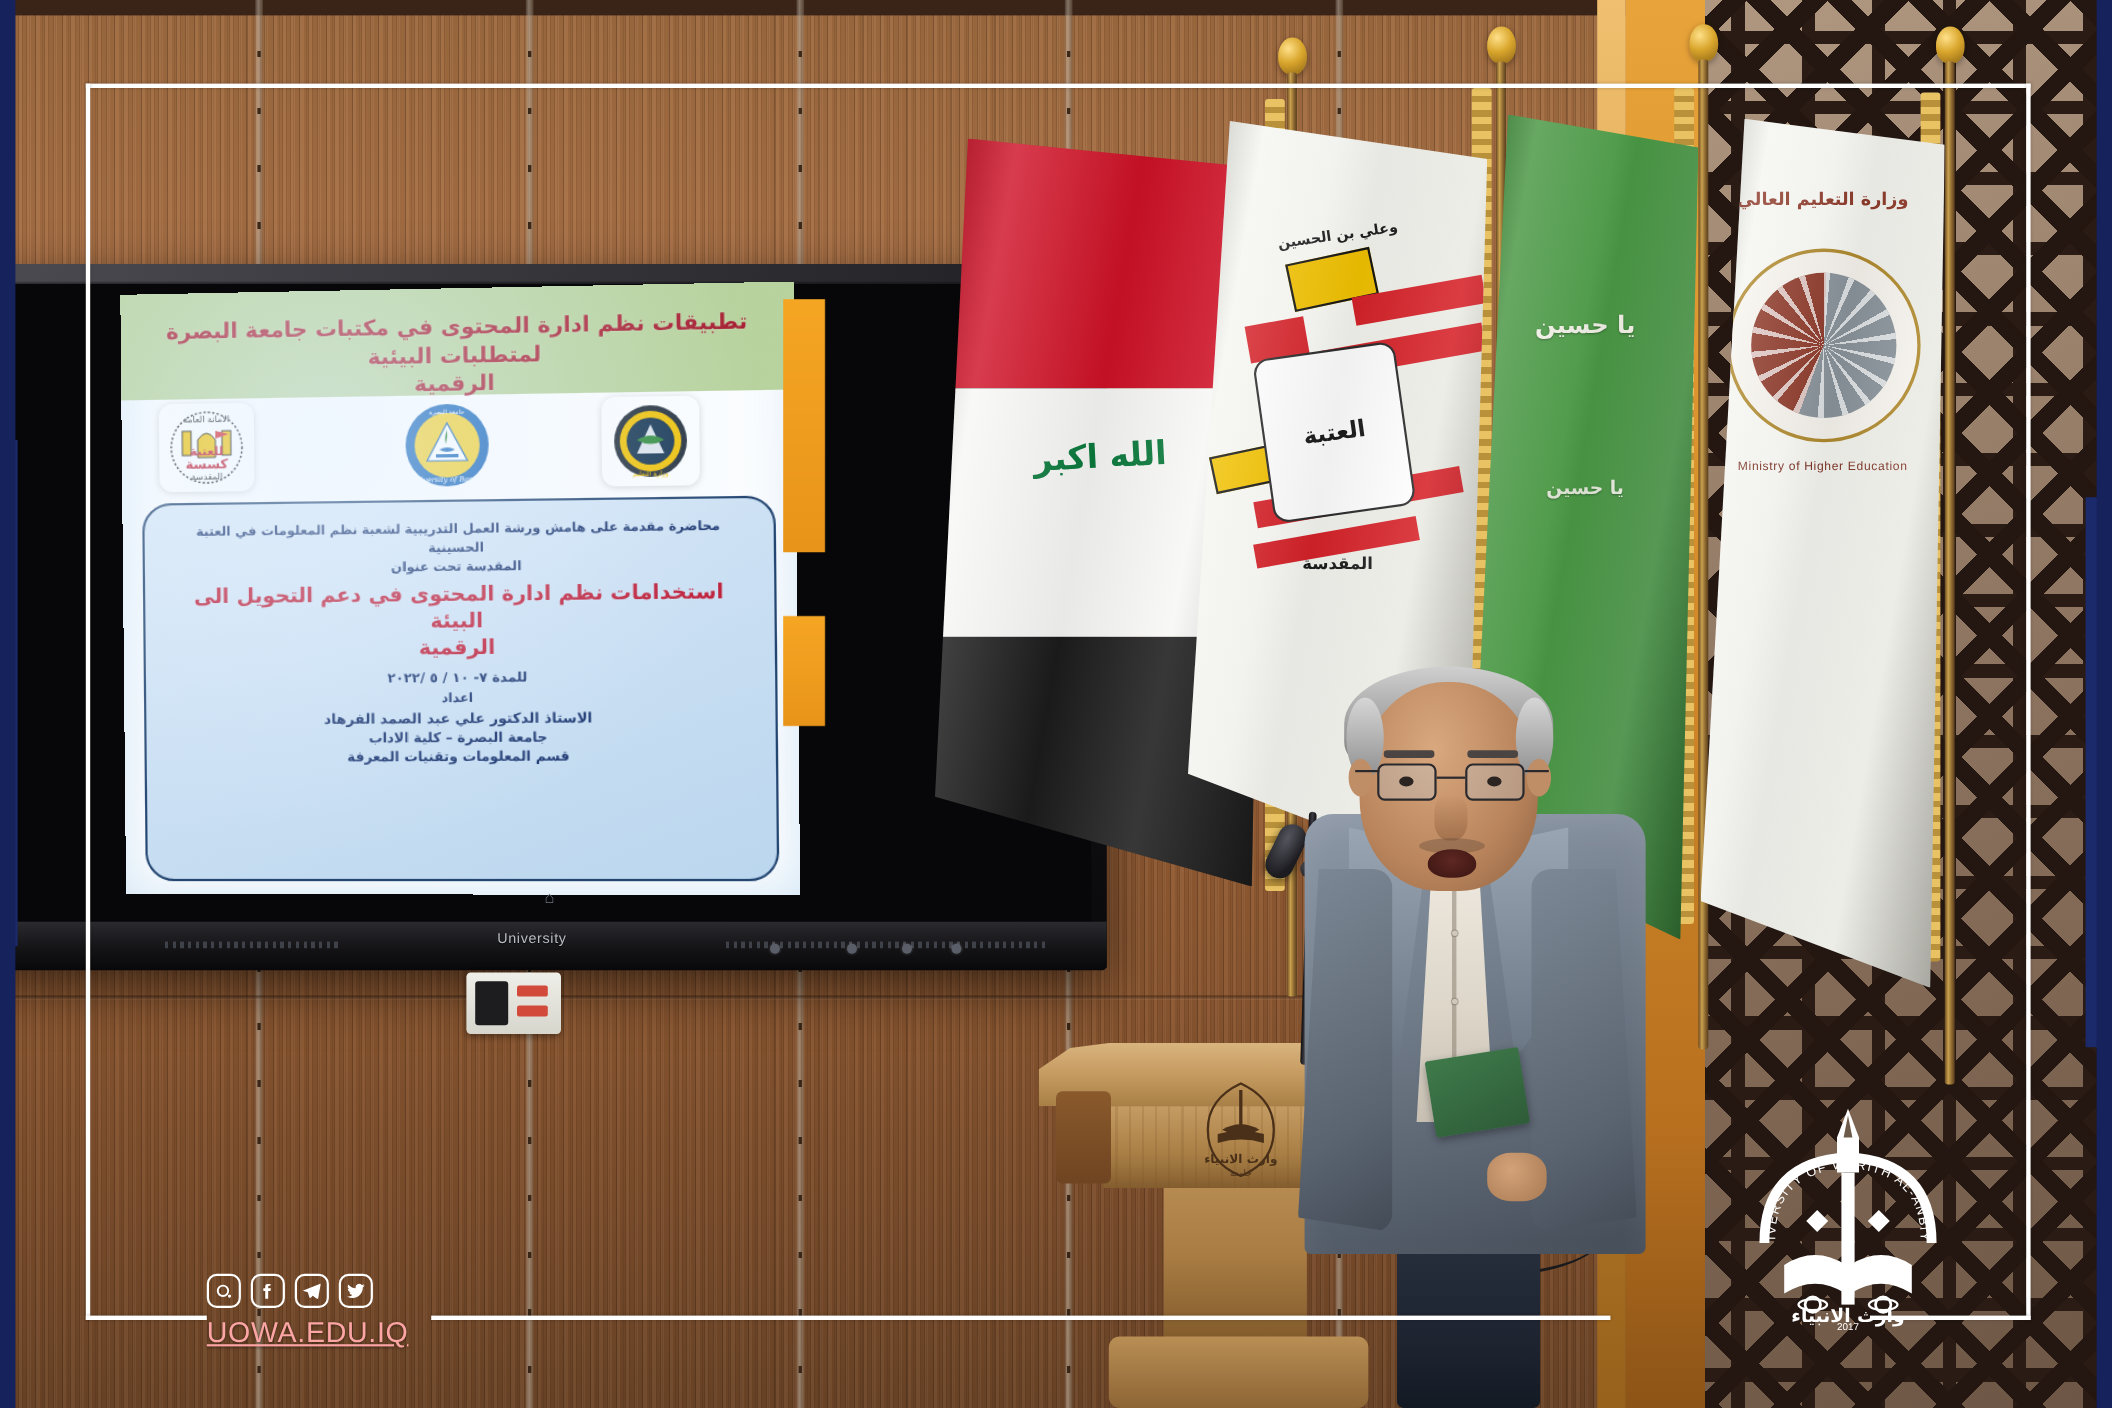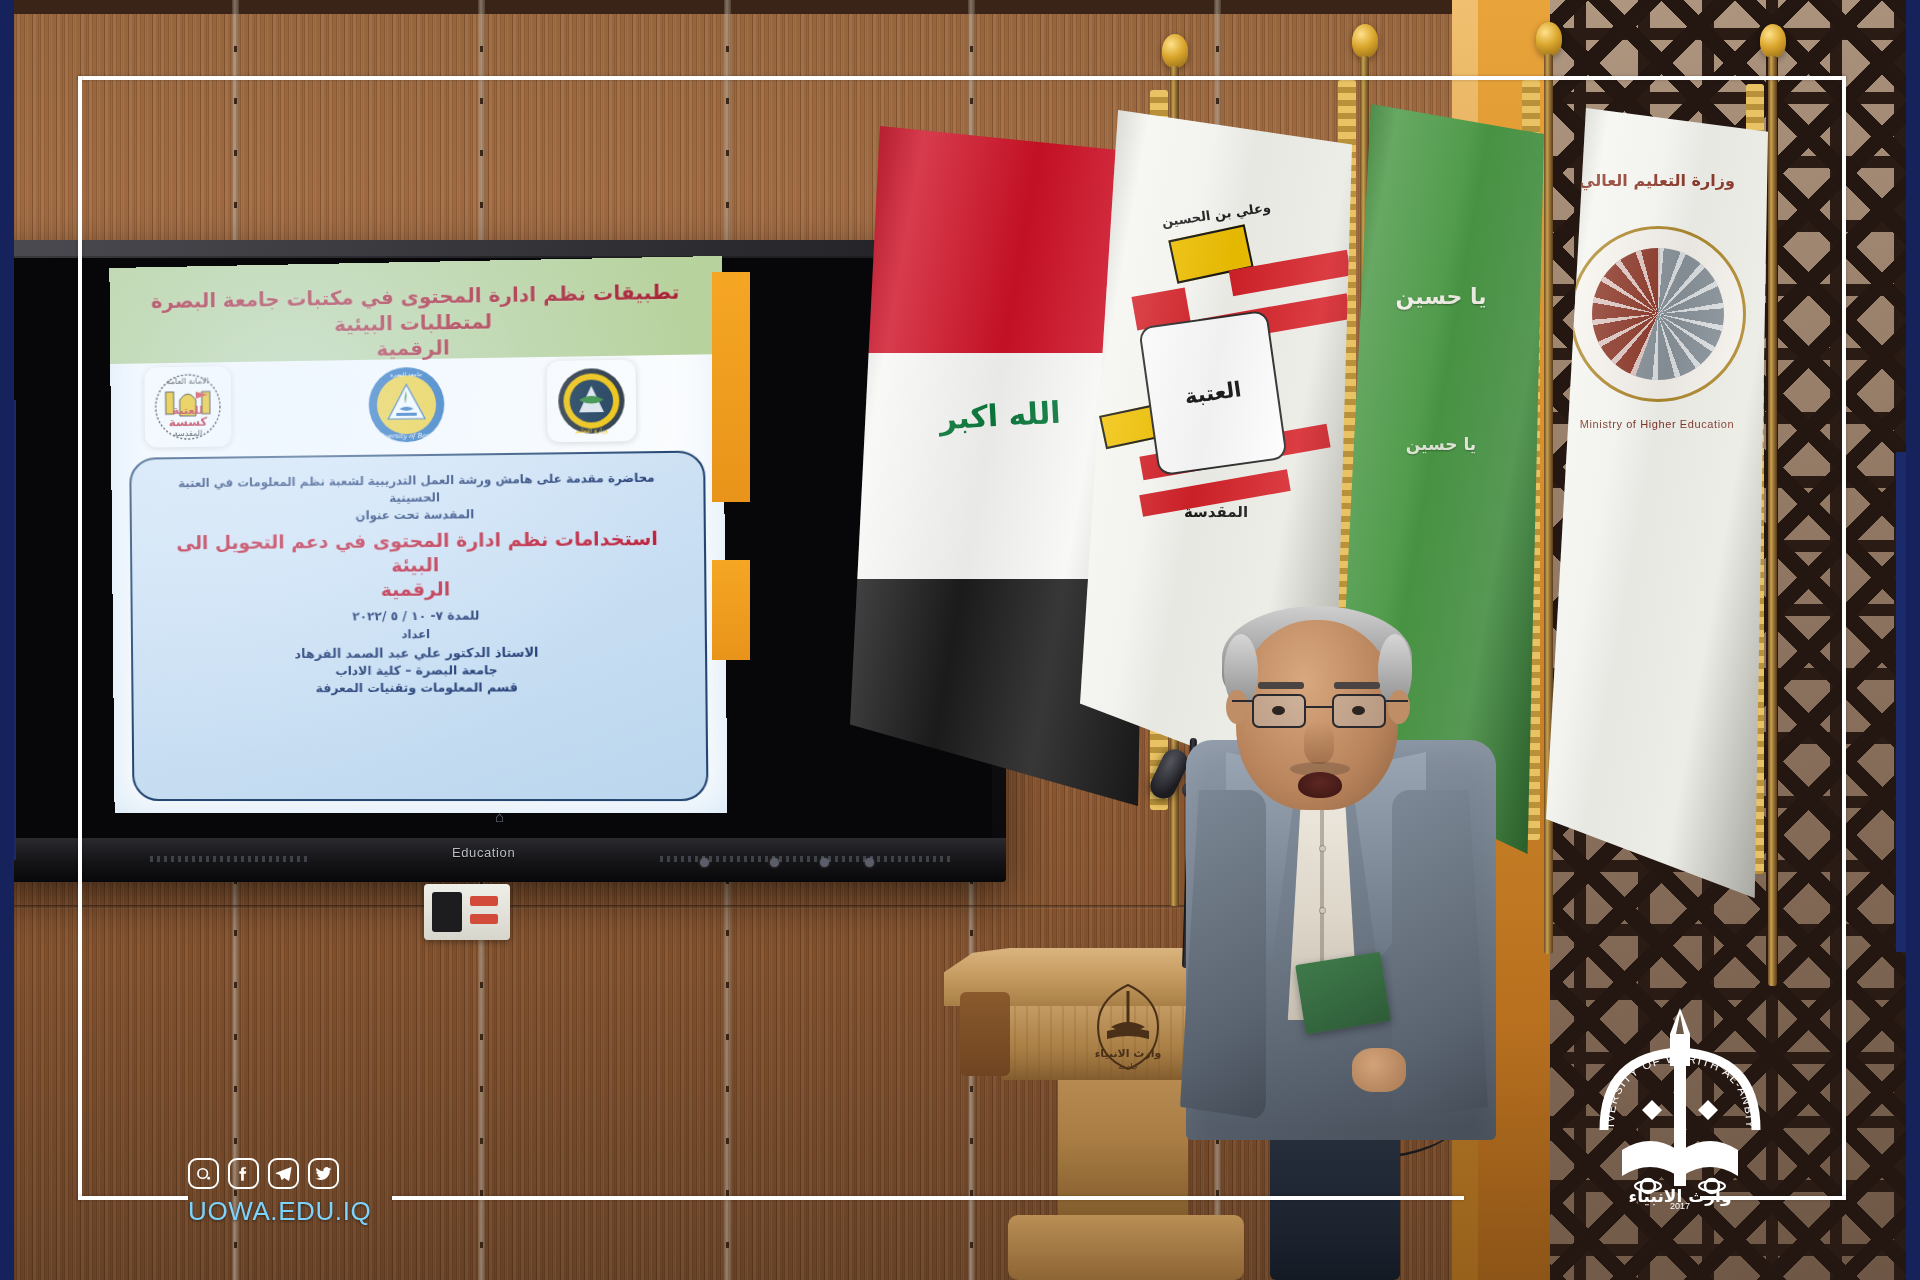--- a/index.html
+++ b/index.html
@@ -541,23 +541,24 @@
     position: absolute; z-index: 61;
     display: flex; flex-direction: column; gap: 7px;
   }
   .social-row { display: flex; gap: 9px; }
   .social-btn {
     width: 31px; height: 31px;
     border: 2px solid #ffffff; border-radius: 9px;
     display: flex; align-items: center; justify-content: center;
   }
   .site-url {
-    color: #7dd3fc; font-size: 26px; letter-spacing: .6px;
+    color: #fca5a5; font-size: 26px; letter-spacing: .6px;
     font-family: "Liberation Sans", sans-serif;
     text-shadow: 0 1px 3px rgba(0,0,0,.5);
+    text-decoration: underline;
   }
   .uni-logo {
     position: absolute; z-index: 61;
     display:flex; align-items:center; justify-content:center;
   }
 </style>
 </head>
 <body>
 
 <div id="photo">
@@ -651,21 +652,21 @@
     <div class="slide-glow"></div>
   </div>
 
   <div class="proj-orange-a" style="left:712px; top:272px; width:38px; height:230px"></div>
   <div class="proj-orange-b" style="left:712px; top:560px; width:38px; height:100px"></div>
 
   <div class="board-arrow-left" style="left:980px; top:540px">‹</div>
   <div class="board-home" style="left:495px; top:808px">⌂</div>
 
   <div class="board-chin" style="left:-14px; top:838px; width:1020px; height:44px"></div>
-  <div class="board-brand" style="left:452px; top:845px">Education</div>
+  <div class="board-brand" style="left:452px; top:845px">University</div>
   <div class="chin-dots" style="left:660px; top:856px; width:290px"></div>
   <div class="chin-dots" style="left:150px; top:856px; width:160px"></div>
   <div class="chin-btn" style="left:700px; top:858px"></div>
   <div class="chin-btn" style="left:770px; top:858px"></div>
   <div class="chin-btn" style="left:820px; top:858px"></div>
   <div class="chin-btn" style="left:865px; top:858px"></div>
 
   <div class="flag" style="left:1010px; top:30px; width:300px; height:880px">
     <div class="flag-finial" style="left:152px; top:4px"></div>
     <div class="flag-pole" style="left:160px; top:36px; height:840px"></div>

